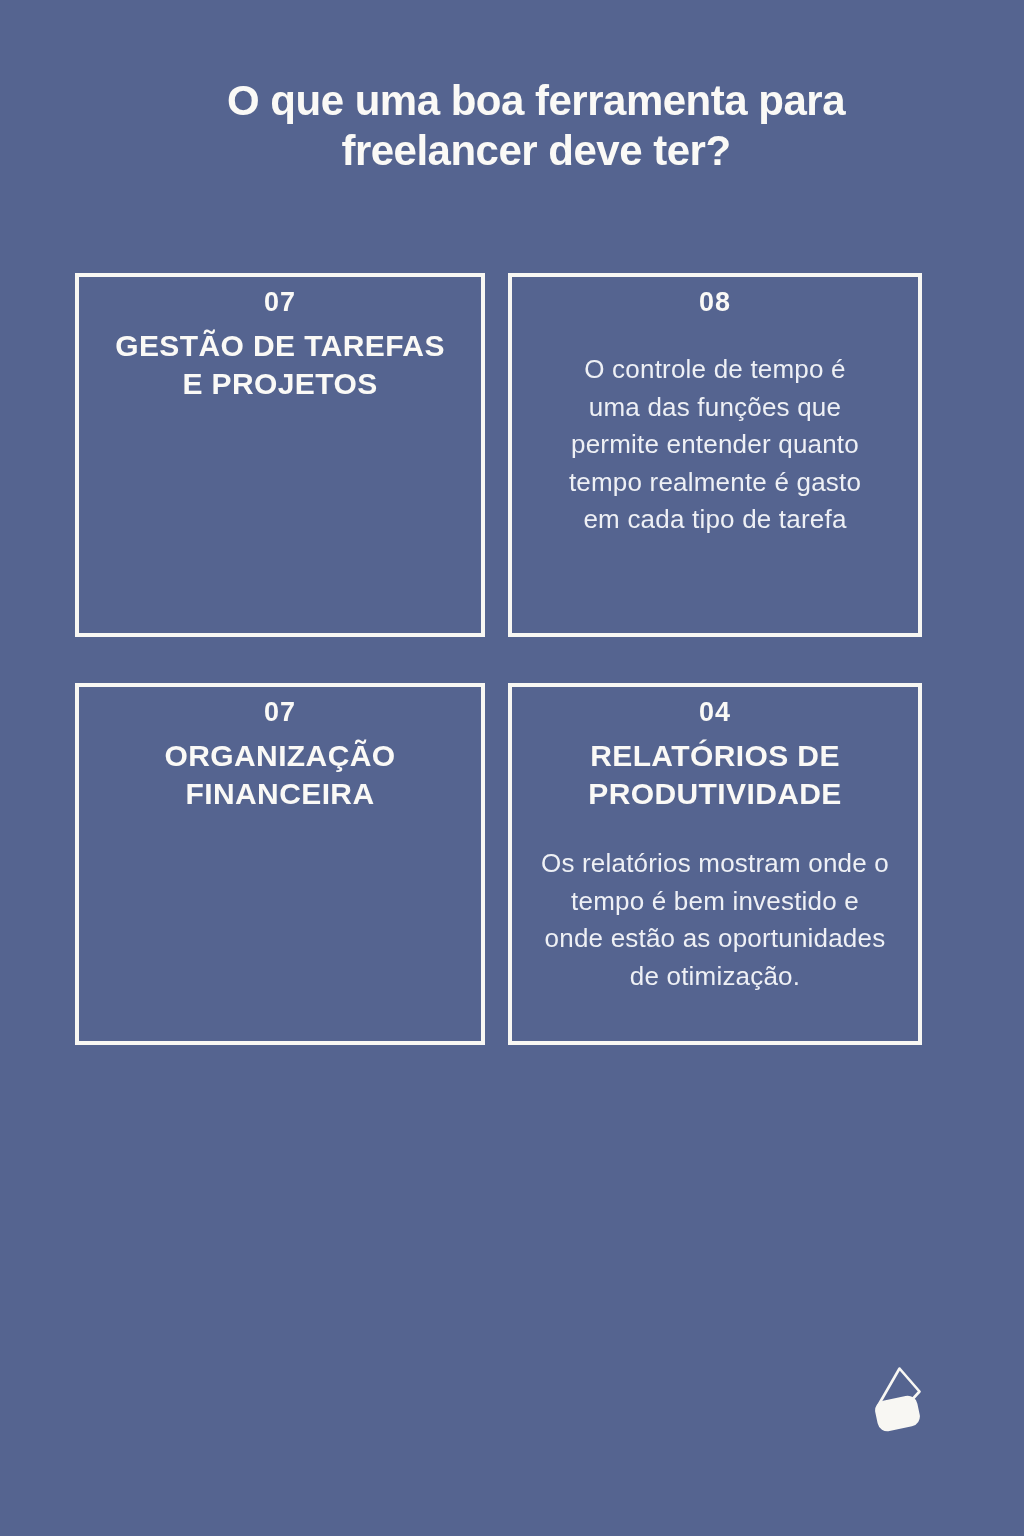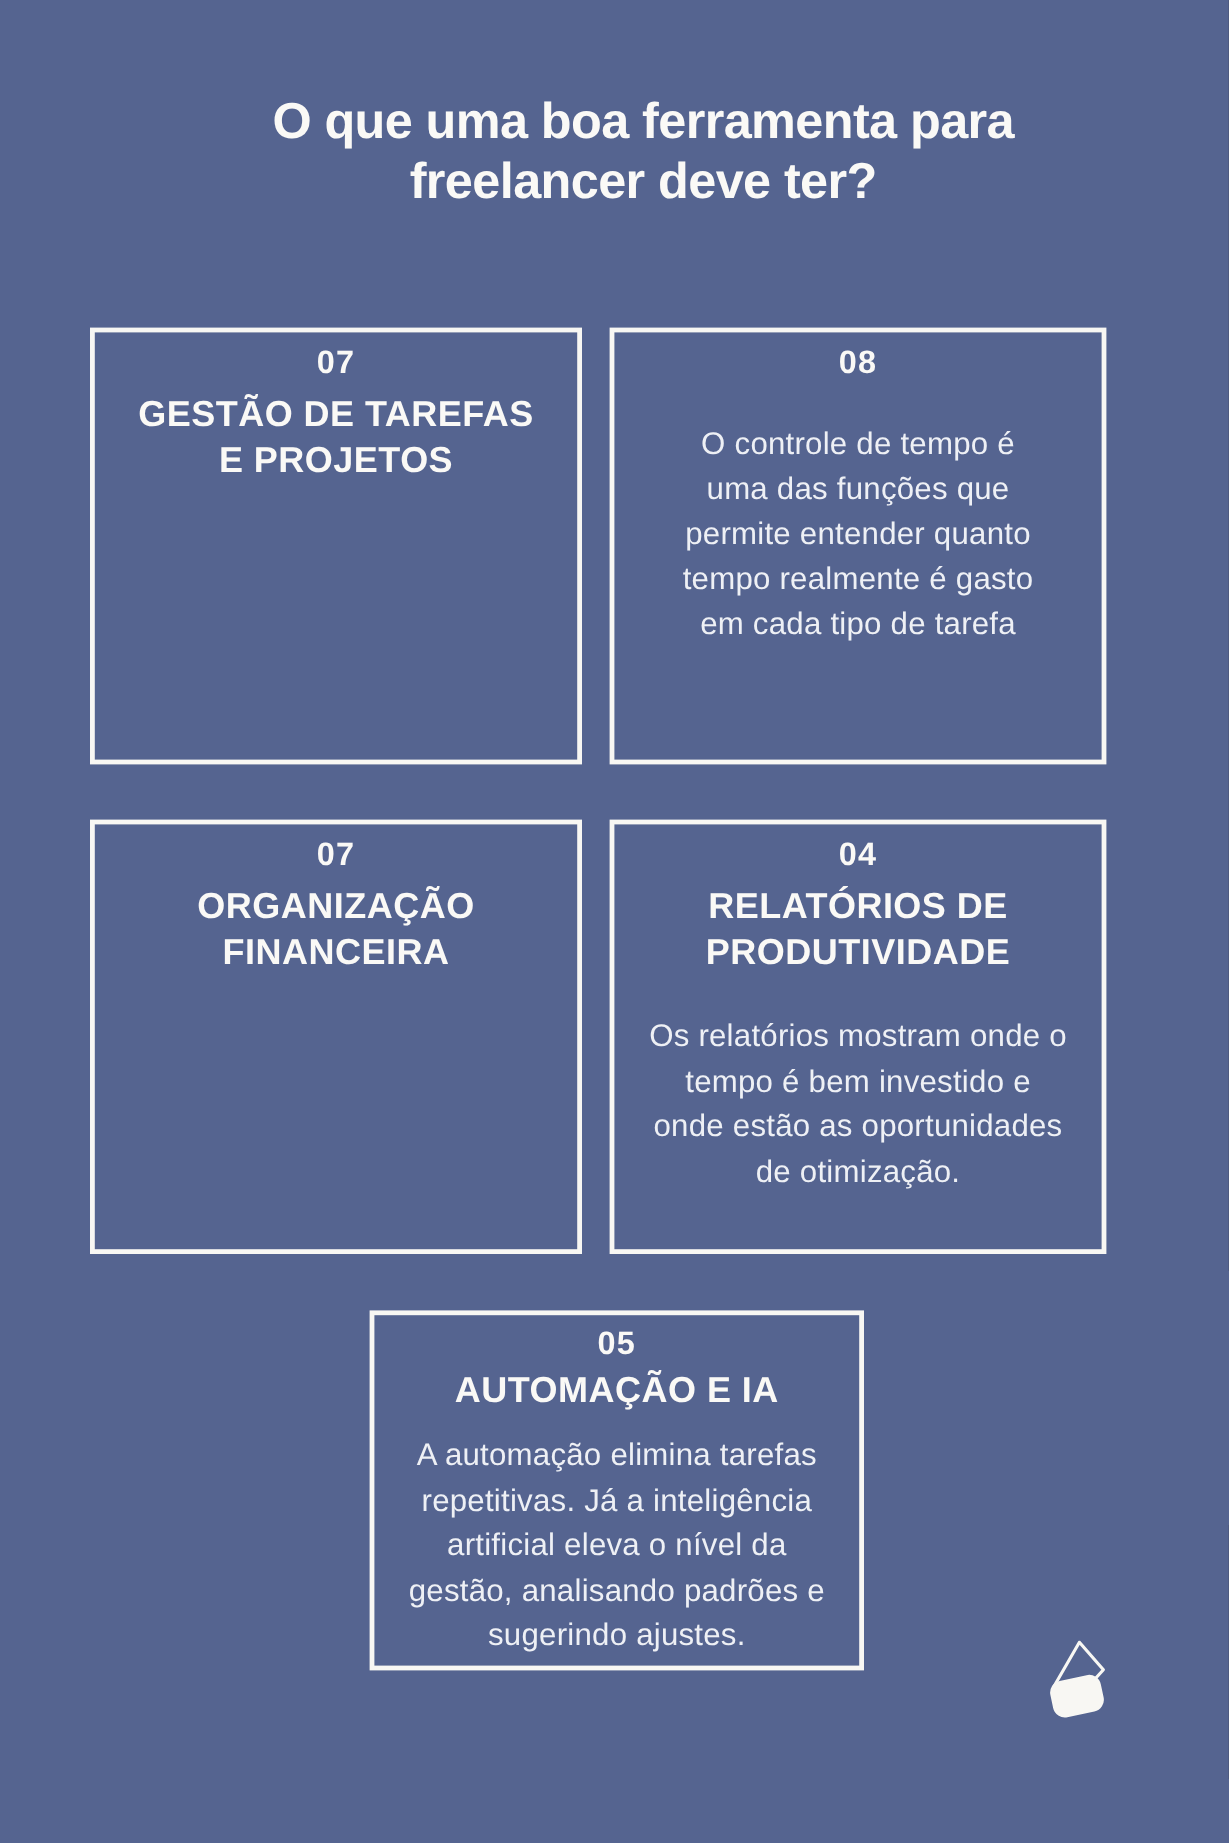--- a/index.html
+++ b/index.html
@@ -118,29 +118,20 @@
   <section class="card b4">
     <div class="card-number">04</div>
     <h2 class="card-title">RELATÓRIOS DE
 PRODUTIVIDADE</h2>
     <p class="card-body">Os relatórios mostram onde o
 tempo é bem investido e
 onde estão as oportunidades
 de otimização.</p>
   </section>
 
-  <section class="card b5">
-    <div class="card-number">05</div>
-    <h2 class="card-title">AUTOMAÇÃO E IA</h2>
-    <p class="card-body">A automação elimina tarefas
-repetitivas. Já a inteligência
-artificial eleva o nível da
-gestão, analisando padrões e
-sugerindo ajustes.</p>
-  </section>
 
   <div class="logo">
     <svg width="48" height="68" viewBox="0 0 48 68" xmlns="http://www.w3.org/2000/svg" aria-hidden="true">
       <path d="M24.5 1.5 L44.5 24.5 L24 47 L3.5 38 Z" fill="none" stroke="#f8f7f3" stroke-width="2.6" stroke-linejoin="round"></path>
       <rect x="1" y="31" width="43" height="31" rx="10" fill="#f8f7f3" transform="rotate(-12 22.5 46.5)"></rect>
     </svg>
   </div>
 
 </div>
 

